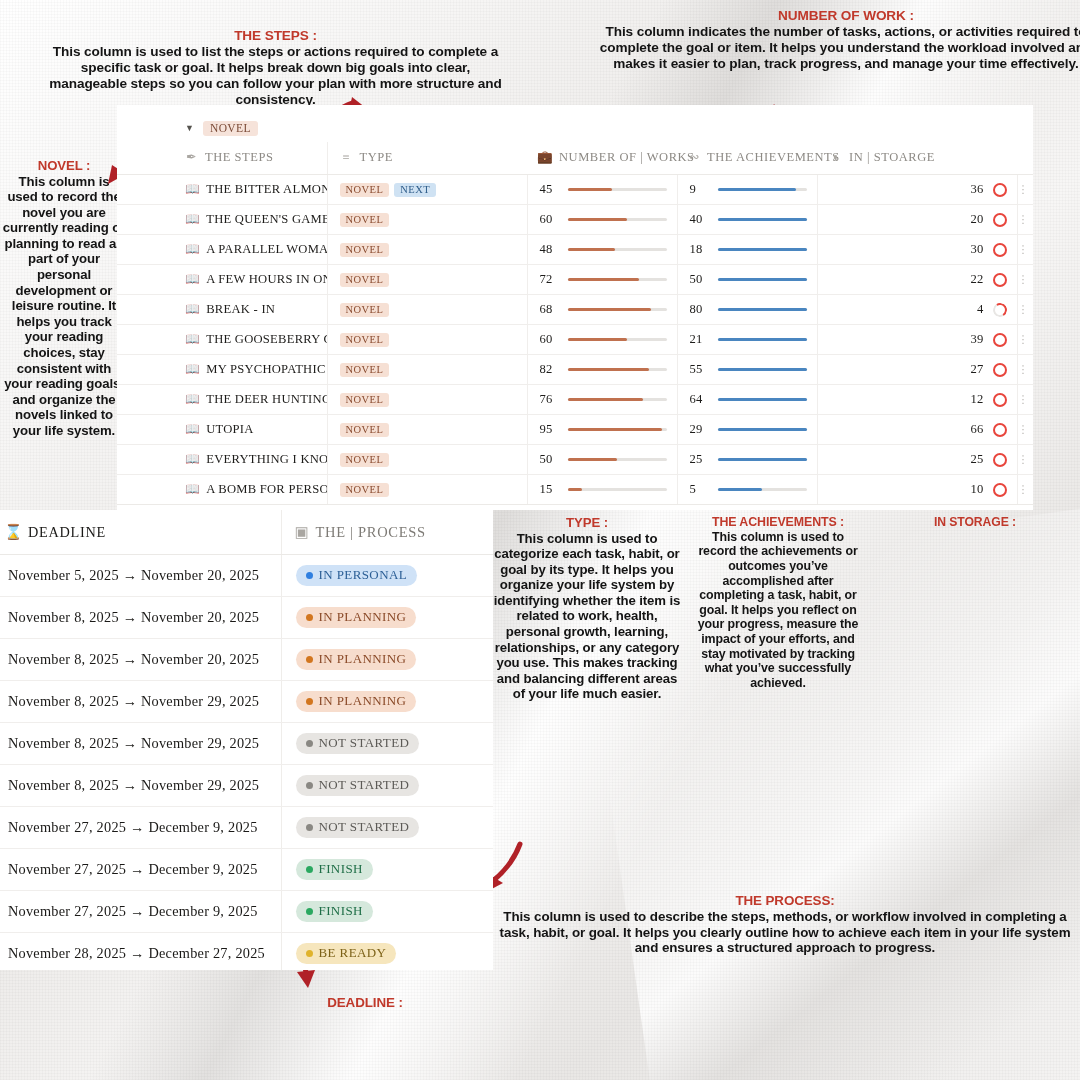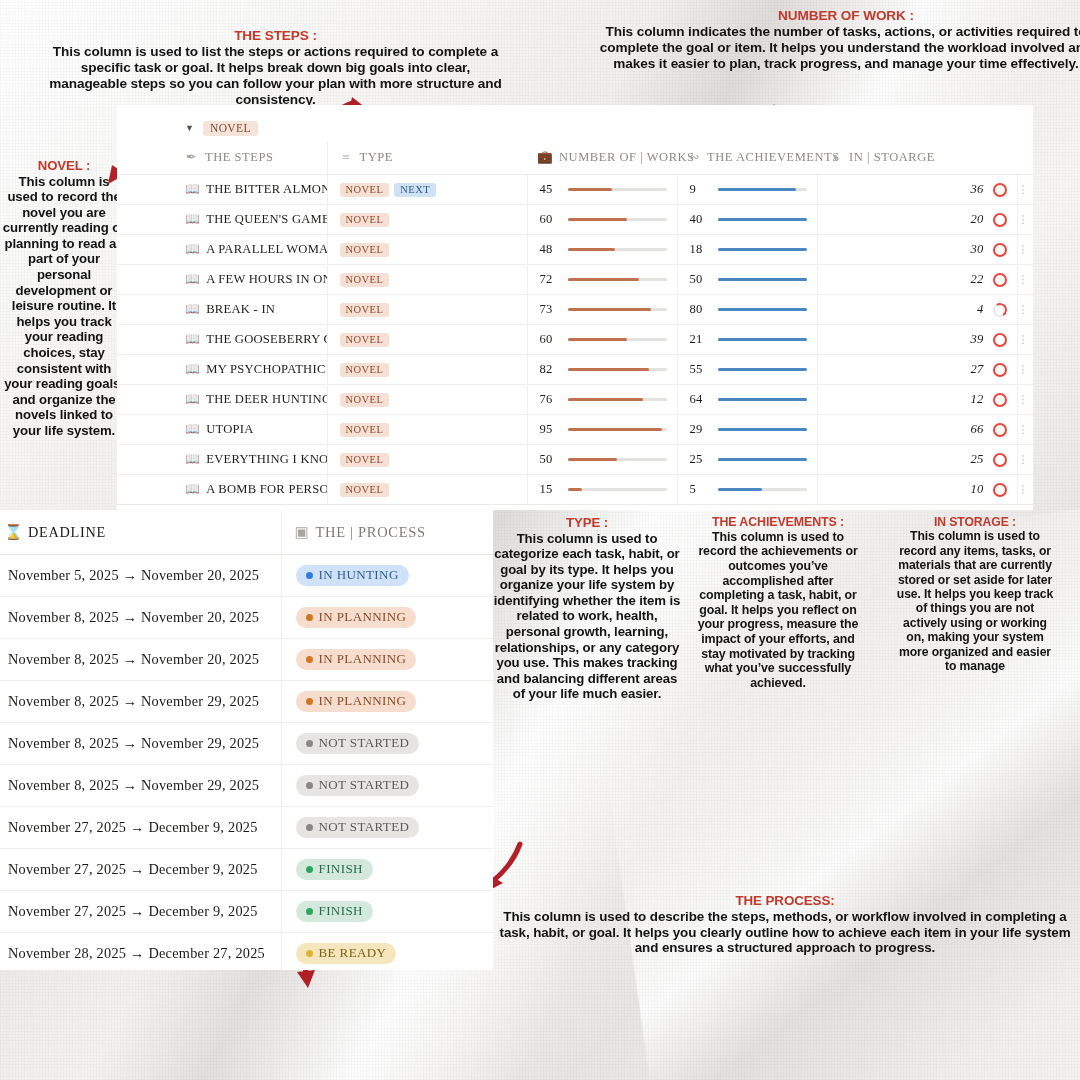--- a/index.html
+++ b/index.html
@@ -94,21 +94,21 @@
   
   .pcell { display:flex; align-items:center; gap:8px; }
   .pnum { font-size:12.6px; color:#1d1c1a; min-width: 20px; }
   .bar { flex:1; height:3px; background:#e4e2df; border-radius:2px; position:relative; }
   .bar > i { position:absolute; left:0; top:0; bottom:0; border-radius:2px; display:block; }
   .bar-o > i { background:#c0714f; }
   .bar-b > i { background:#4a86c0; }
   .c-num  { padding-left: 12px !important; }
   .c-ach  { padding-left: 12px !important; }
 
-  .c-stor { text-align:left; padding-right: 10px !important; font-style: italic; }
+  .c-stor { text-align:left; padding-right: 10px !important; }
   .storwrap { display:flex; align-items:center; justify-content:flex-end; gap:9px; }
   .ring { width:14px; height:14px; border-radius:50%; border:2px solid #e8453c; flex:0 0 auto; }
   .ring.part { border-color:#e8e6e4; border-top-color:#e8453c; border-right-color:#e8453c; transform: rotate(12deg); }
   .c-tail { width: 14px; color:#b9b6b2; font-size:11px; text-align:center; padding-left:0 !important; border-right:none !important;}
 
   .newpage { display:flex; align-items:center; gap:9px; padding: 10px 0 11px 66px;
              color:#a5a29d; font-size:12px; border-bottom:1px solid #efedea; }
 
   
   #panel-bottom thead th { font-size: 14.5px; color:#7e7b76; letter-spacing:.7px; padding: 13px 10px 13px 0; border-bottom:1px solid #ebe9e6;}
@@ -152,29 +152,29 @@
   <span>This column is used to categorize each task, habit, or goal by its type. It helps you organize your life system by identifying whether the item is related to work, health, personal growth, learning, relationships, or any category you use. This makes tracking and balancing different areas of your life much easier.</span>
 </div>
 
 <div class="ann" style="left:694px; top:515px; width:168px; font-size:12.4px;">
   <span class="ttl">THE ACHIEVEMENTS :</span>
   <span>This column is used to record the achievements or outcomes you’ve accomplished after completing a task, habit, or goal. It helps you reflect on your progress, measure the impact of your efforts, and stay motivated by tracking what you’ve successfully achieved.</span>
 </div>
 
 <div class="ann" style="left:895px; top:515px; width:160px; font-size:12.2px;">
   <span class="ttl">IN STORAGE :</span>
-  <span>This column is used to record any items, tasks, or materials that are currently stored or set aside for later use. It helps you keep track of things you are not actively using or working on, making your system more organized and easier to manage</span>
 </div>
 
 <div class="ann" style="left:495px; top:893px; width:580px; font-size:13.4px;">
   <span class="ttl">THE PROCESS:</span>
   <span>This column is used to describe the steps, methods, or workflow involved in completing a task, habit, or goal. It helps you clearly outline how to achieve each item in your life system and ensures a structured approach to progress.</span>
 </div>
 
 <div class="ann" style="left:105px; top:995px; width:520px; font-size:13.4px;">
+  <span class="ttl">DEADLINE :</span>
 </div>
 
 <div class="arrow" style="left:312px; top:95px;">
   <svg width="70" height="60" viewBox="0 0 70 60">
     <path d="M22 58 C 12 36, 16 16, 40 8" stroke="#b02127" stroke-width="5" fill="none" stroke-linecap="round"></path>
     <path d="M40 2 l 14 11 l -17 4 z" fill="#b02127"></path>
   </svg>
 </div>
 
 <div class="arrow" style="left:718px; top:100px;">
@@ -384,21 +384,21 @@
               <span class="ring"></span>
             </span>
           </td>
           <td class="c-tail">⋮</td>
         </tr>
         <tr>
           <td class="c-steps"><span class="bookicon">📖</span><span>BREAK - IN</span></td>
           <td class="c-type"><span class="tag tag-novel">NOVEL</span></td>
           <td class="c-num">
             <span class="pcell">
-              <span class="pnum">73</span>
+              <span class="pnum">68</span>
               <span class="bar bar-o">
                 <i style="width:84%"></i>
               </span>
             </span>
           </td>
           <td class="c-ach">
             <span class="pcell">
               <span class="pnum">80</span>
               <span class="bar bar-b">
                 <i style="width:100%"></i>
@@ -605,21 +605,21 @@
           <span>THE | PROCESS</span>
             </span>
         </th>
       </tr>
     </thead>
     <tbody id="bottom-body">
         <tr>
           <td class="c-date">November 5, 2025 → November 20, 2025</td>
           <td class="c-proc"><span class="pill p-prog">
               <span class="dot"></span>
-              <span>IN HUNTING</span>
+              <span>IN PERSONAL</span>
             </span></td>
         </tr>
         <tr>
           <td class="c-date">November 8, 2025 → November 20, 2025</td>
           <td class="c-proc"><span class="pill p-plan">
               <span class="dot"></span>
               <span>IN PLANNING</span>
             </span></td>
         </tr>
         <tr>

